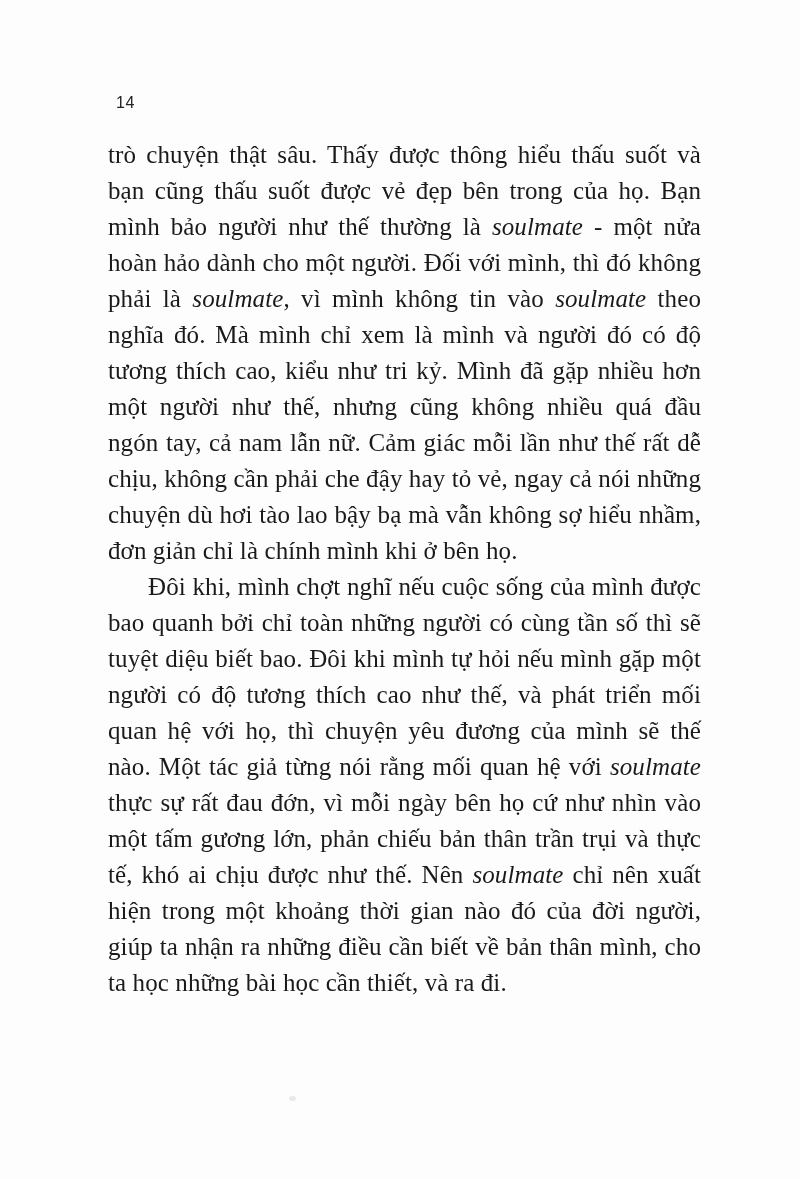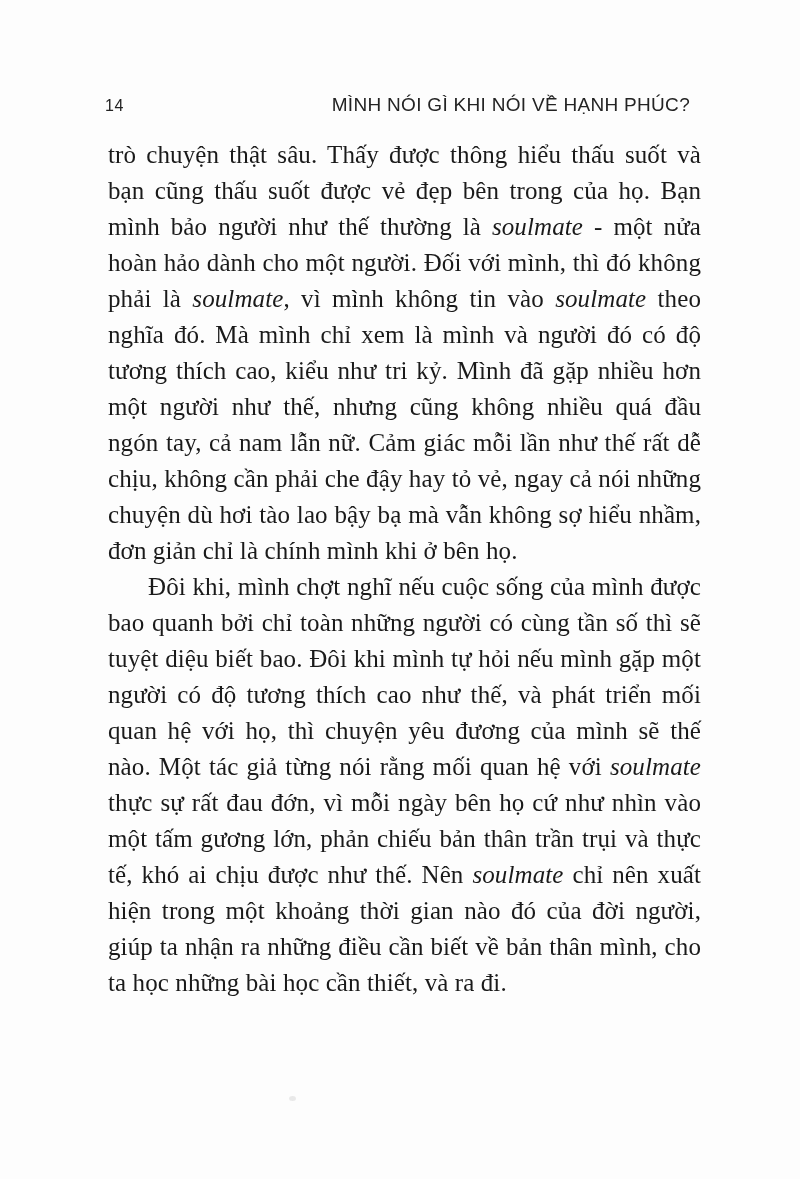--- a/index.html
+++ b/index.html
@@ -12,27 +12,28 @@
     font-family: "Liberation Serif", "DejaVu Serif", serif;
   }
   .page {
     position: absolute;
     inset: 0;
     background: #fdfdfd;
   }
   .header {
     position: absolute;
     top: 94px;
-    left: 105px;
+    left: 116px;
     right: 110px;
     display: flex;
     justify-content: space-between;
     align-items: baseline;
     font-family: "Liberation Sans", "DejaVu Sans", sans-serif;
     color: #232323;
+    flex-direction: column;
   }
   .page-number {
     font-size: 16px;
     letter-spacing: 0.5px;
   }
   .running-title {
     font-size: 19px;
     letter-spacing: 0.3px;
     font-weight: 400;
     white-space: nowrap;
@@ -69,21 +70,20 @@
     opacity: 0.55;
   }
 </style>
 </head>
 <body>
 
 <div class="page">
 
   <div class="header">
     <span class="page-number">14</span>
-    <span class="running-title">MÌNH NÓI GÌ KHI NÓI VỀ HẠNH PHÚC?</span>
   </div>
 
   <div class="body-text" id="body-text">
       <p><span>trò chuyện thật sâu. Thấy được thông hiểu thấu suốt và bạn cũng thấu suốt được vẻ đẹp bên trong của họ. Bạn mình bảo người như thế thường là </span><i>soulmate</i><span> - một nửa hoàn hảo dành cho một người. Đối với mình, thì đó không phải là </span><i>soulmate</i><span>, vì mình không tin vào </span><i>soulmate</i><span> theo nghĩa đó. Mà mình chỉ xem là mình và người đó có độ tương thích cao, kiểu như tri kỷ. Mình đã gặp nhiều hơn một người như thế, nhưng cũng không nhiều quá đầu ngón tay, cả nam lẫn nữ. Cảm giác mỗi lần như thế rất dễ chịu, không cần phải che đậy hay tỏ vẻ, ngay cả nói những chuyện dù hơi tào lao bậy bạ mà vẫn không sợ hiểu nhầm, đơn giản chỉ là chính mình khi ở bên họ.</span></p>
       <p class="indent"><span>Đôi khi, mình chợt nghĩ nếu cuộc sống của mình được bao quanh bởi chỉ toàn những người có cùng tần số thì sẽ tuyệt diệu biết bao. Đôi khi mình tự hỏi nếu mình gặp một người có độ tương thích cao như thế, và phát triển mối quan hệ với họ, thì chuyện yêu đương của mình sẽ thế nào. Một tác giả từng nói rằng mối quan hệ với </span><i>soulmate</i><span> thực sự rất đau đớn, vì mỗi ngày bên họ cứ như nhìn vào một tấm gương lớn, phản chiếu bản thân trần trụi và thực tế, khó ai chịu được như thế. Nên </span><i>soulmate</i><span> chỉ nên xuất hiện trong một khoảng thời gian nào đó của đời người, giúp ta nhận ra những điều cần biết về bản thân mình, cho ta học những bài học cần thiết, và ra đi.</span></p>
     </div>
 
   <div class="artifact"></div>
 
 </div>

